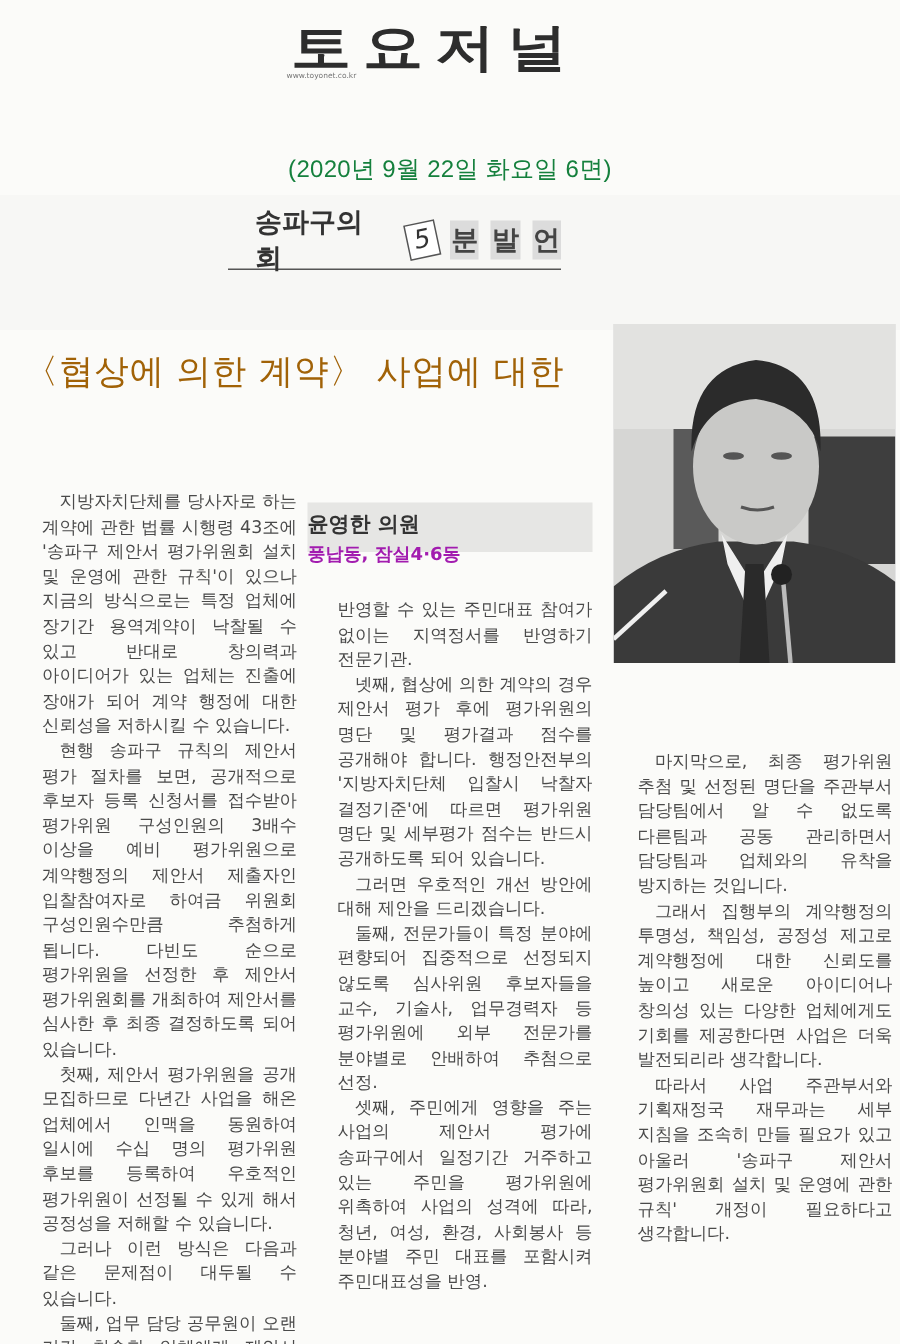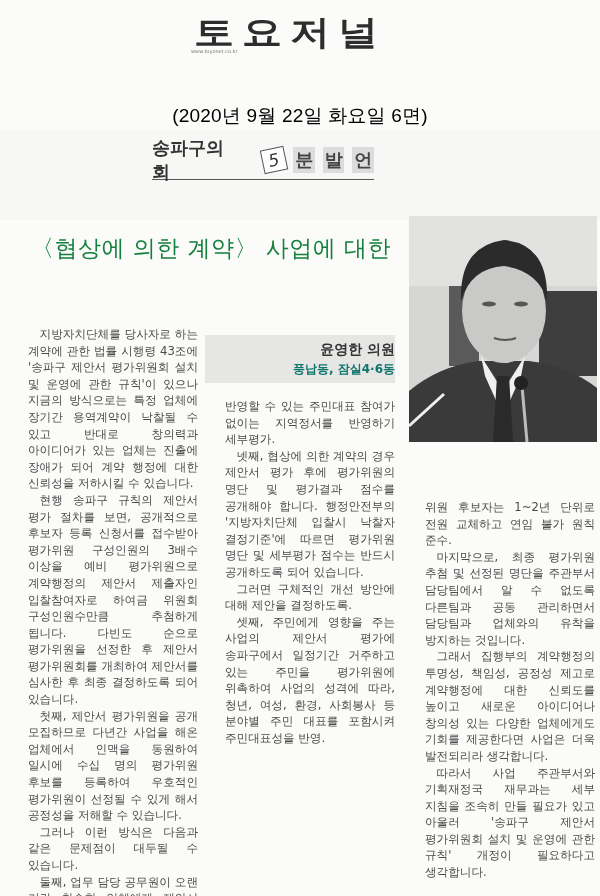--- a/index.html
+++ b/index.html
@@ -22,71 +22,71 @@
     color: #2d2d2d;
     line-height: 44px;
     transform: scaleY(0.85);
   }
   .masthead .url {
     font-size: 5px; color: #777; text-align: left; padding-left: 6px; margin-top: -6px;
   }
   .dateline {
     position: absolute; left: 0; width: 600px; top: 103px; text-align: center;
     font-family: "Liberation Sans", sans-serif;
-    font-size: 19px; color: #000000; letter-spacing: 0.2px;
+    font-size: 16px; color: #15803d; letter-spacing: 0.2px;
   }
   .band {
     position: absolute; left: 0; top: 130px; width: 600px; height: 90px;
     background: #f7f7f5;
   }
   .section-head {
     position: absolute; left: 152px; top: 140px; width: 222px; height: 40px;
     border-bottom: 1.5px solid #555;
     display: flex; align-items: center;
   }
   .section-head .council {
-    font-size: 18px; font-weight: bold; color: #333; margin-left: 0;
+    font-size: 18px; font-weight: bold; color: #333; margin-left: 18px;
   }
   .section-head .num {
     width: 24px; height: 24px; margin-left: 22px;
     border: 1px solid #555; transform: rotate(-12deg);
     display: flex; align-items: center; justify-content: center;
     font-style: italic; font-size: 17px; color: #333; background: #fff;
   }
   .section-head .char {
     margin-left: 8px; width: 22px; height: 26px; background: #dcdcdc;
     display: flex; align-items: center; justify-content: center;
     font-size: 18px; font-weight: bold; color: #444;
   }
   .headline {
-    position: absolute; left: 16px; top: 228px; width: 390px;
+    position: absolute; left: 1px; top: 228px; width: 390px;
     text-align: center; font-family: "DejaVu Serif", serif;
-    font-size: 23px; line-height: 41px; color: #15803d; letter-spacing: 0.5px;
+    font-size: 23px; line-height: 41px; color: #a16207; letter-spacing: 0.5px;
   }
   .photo {
     position: absolute; left: 409px; top: 216px; width: 188px; height: 226px;
     background: #d8d8d8; overflow: hidden;
   }
   .col {
     position: absolute; width: 190px;
     font-family: "DejaVu Sans", sans-serif;
     font-size: 11.6px; line-height: 16.6px; color: #4a4a4a;
     text-align: justify; word-break: keep-all;
   }
   .col p { text-indent: 1em; margin-left: 20px; }
   .col p.cont { text-indent: 0; }
   .col1 { left: 8px; top: 326px; }
   .col2 { left: 205px; top: 398px; }
   .col3 { left: 405px; top: 499px; }
   .byline {
-    position: absolute; left: 205px; top: 335px; width: 190px; height: 48px;
-    background: #e6e6e4; text-align: right;
+    position: absolute; left: 205px; top: 335px; width: 190px; height: 33px;
+    background: #e6e6e4; text-align: left;
   }
   .byline .name { font-size: 14px; font-weight: bold; color: #333; margin-top: 6px; }
-  .byline .district { font-size: 12px; font-weight: bold; color: #0f766e; margin-top: 2px; }
+  .byline .district { font-size: 12px; font-weight: bold; color: #a21caf; margin-top: 2px; }
 </style>
 </head>
 <body>
 
 <div class="band"></div>
 
 <div class="masthead">
   <div class="logo">토요저널</div>
   <div class="url">www.toyonet.co.kr</div>
 </div>
@@ -133,26 +133,26 @@
 <div class="col col1">
   <p>지방자치단체를 당사자로 하는 계약에 관한 법률 시행령 43조에 '송파구 제안서 평가위원회 설치 및 운영에 관한 규칙'이 있으나 지금의 방식으로는 특정 업체에 장기간 용역계약이 낙찰될 수 있고 반대로 창의력과 아이디어가 있는 업체는 진출에 장애가 되어 계약 행정에 대한 신뢰성을 저하시킬 수 있습니다.</p>
   <p>현행 송파구 규칙의 제안서 평가 절차를 보면, 공개적으로 후보자 등록 신청서를 접수받아 평가위원 구성인원의 3배수 이상을 예비 평가위원으로 계약행정의 제안서 제출자인 입찰참여자로 하여금 위원회 구성인원수만큼 추첨하게 됩니다. 다빈도 순으로 평가위원을 선정한 후 제안서 평가위원회를 개최하여 제안서를 심사한 후 최종 결정하도록 되어 있습니다.</p>
   <p>첫째, 제안서 평가위원을 공개 모집하므로 다년간 사업을 해온 업체에서 인맥을 동원하여 일시에 수십 명의 평가위원 후보를 등록하여 우호적인 평가위원이 선정될 수 있게 해서 공정성을 저해할 수 있습니다.</p>
   <p>그러나 이런 방식은 다음과 같은 문제점이 대두될 수 있습니다.</p>
   <p>둘째, 업무 담당 공무원이 오랜 기간 친숙한 업체에게 제안서 평가위원 명단을 유출하게 되면 업체에서는 평가 전에 미리 위원들을 접촉하여 사전 로비 기회를 제공할 우려가 있습니다.</p>
 
 </div>
 
 <div class="col col2">
-  <p class="cont">반영할 수 있는 주민대표 참여가 없이는 지역정서를 반영하기 세부평가.</p>
+  <p class="cont">반영할 수 있는 주민대표 참여가 없이는 지역정서를 반영하기 전문기관.</p>
   <p>넷째, 협상에 의한 계약의 경우 제안서 평가 후에 평가위원의 명단 및 평가결과 점수를 공개해야 합니다. 행정안전부의 '지방자치단체 입찰시 낙찰자 결정기준'에 따르면 평가위원 명단 및 세부평가 점수는 반드시 공개하도록 되어 있습니다.</p>
-  <p>그러면 구체적인 개선 방안에 대해 제안을 결정하도록.</p>
+  <p>그러면 우호적인 개선 방안에 대해 제안을 드리겠습니다.</p>
+  <p>둘째, 전문가들이 특정 분야에 편향되어 집중적으로 선정되지 않도록 심사위원 후보자들을 교수, 기술사, 업무경력자 등 평가위원에 외부 전문가를 분야별로 안배하여 추첨으로 선정.</p>
   <p>셋째, 주민에게 영향을 주는 사업의 제안서 평가에 송파구에서 일정기간 거주하고 있는 주민을 평가위원에 위촉하여 사업의 성격에 따라, 청년, 여성, 환경, 사회봉사 등 분야별 주민 대표를 포함시켜 주민대표성을 반영.</p>
 
 </div>
 
 <div class="col col3">
-  <p class="cont">위원 후보자는 1~2년 단위로 전원 교체하고 연임 불가 원칙 준수.</p>
   <p>마지막으로, 최종 평가위원 추첨 및 선정된 명단을 주관부서 담당팀에서 알 수 없도록 다른팀과 공동 관리하면서 담당팀과 업체와의 유착을 방지하는 것입니다.</p>
   <p>그래서 집행부의 계약행정의 투명성, 책임성, 공정성 제고로 계약행정에 대한 신뢰도를 높이고 새로운 아이디어나 창의성 있는 다양한 업체에게도 기회를 제공한다면 사업은 더욱 발전되리라 생각합니다.</p>
   <p>따라서 사업 주관부서와 기획재정국 재무과는 세부 지침을 조속히 만들 필요가 있고 아울러 '송파구 제안서 평가위원회 설치 및 운영에 관한 규칙' 개정이 필요하다고 생각합니다.</p>
 
 </div>
 
 </body></html>

